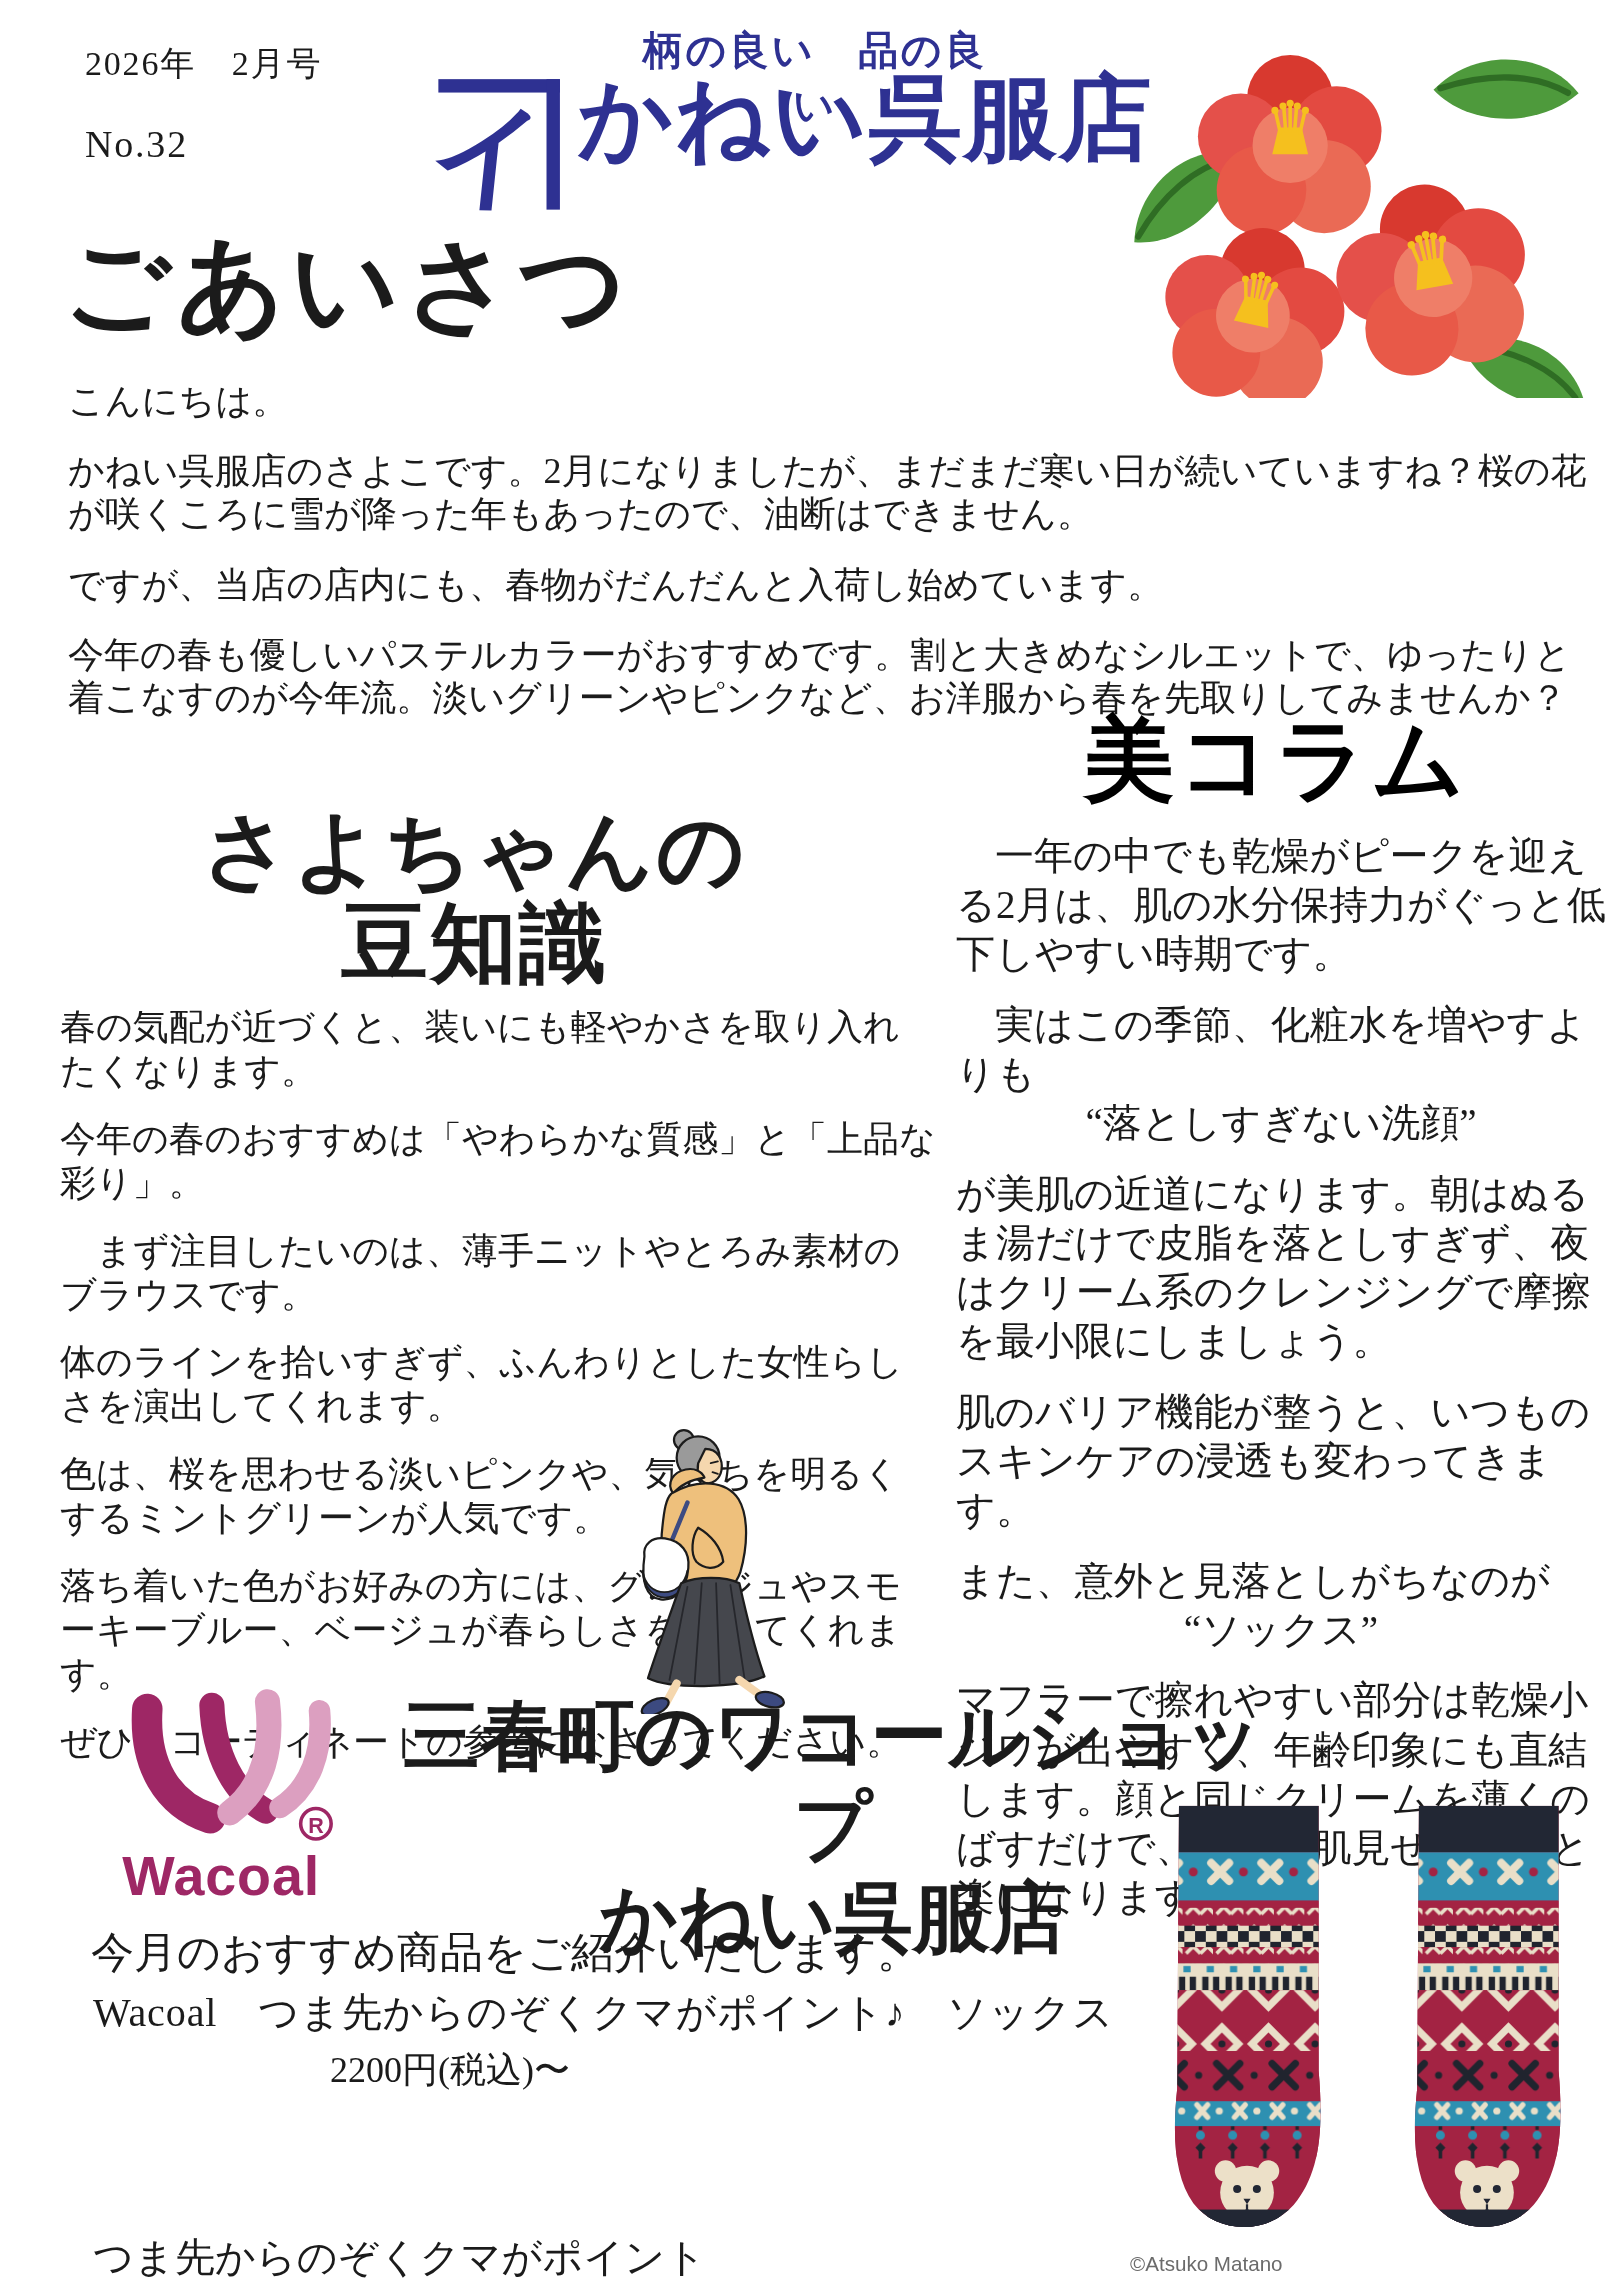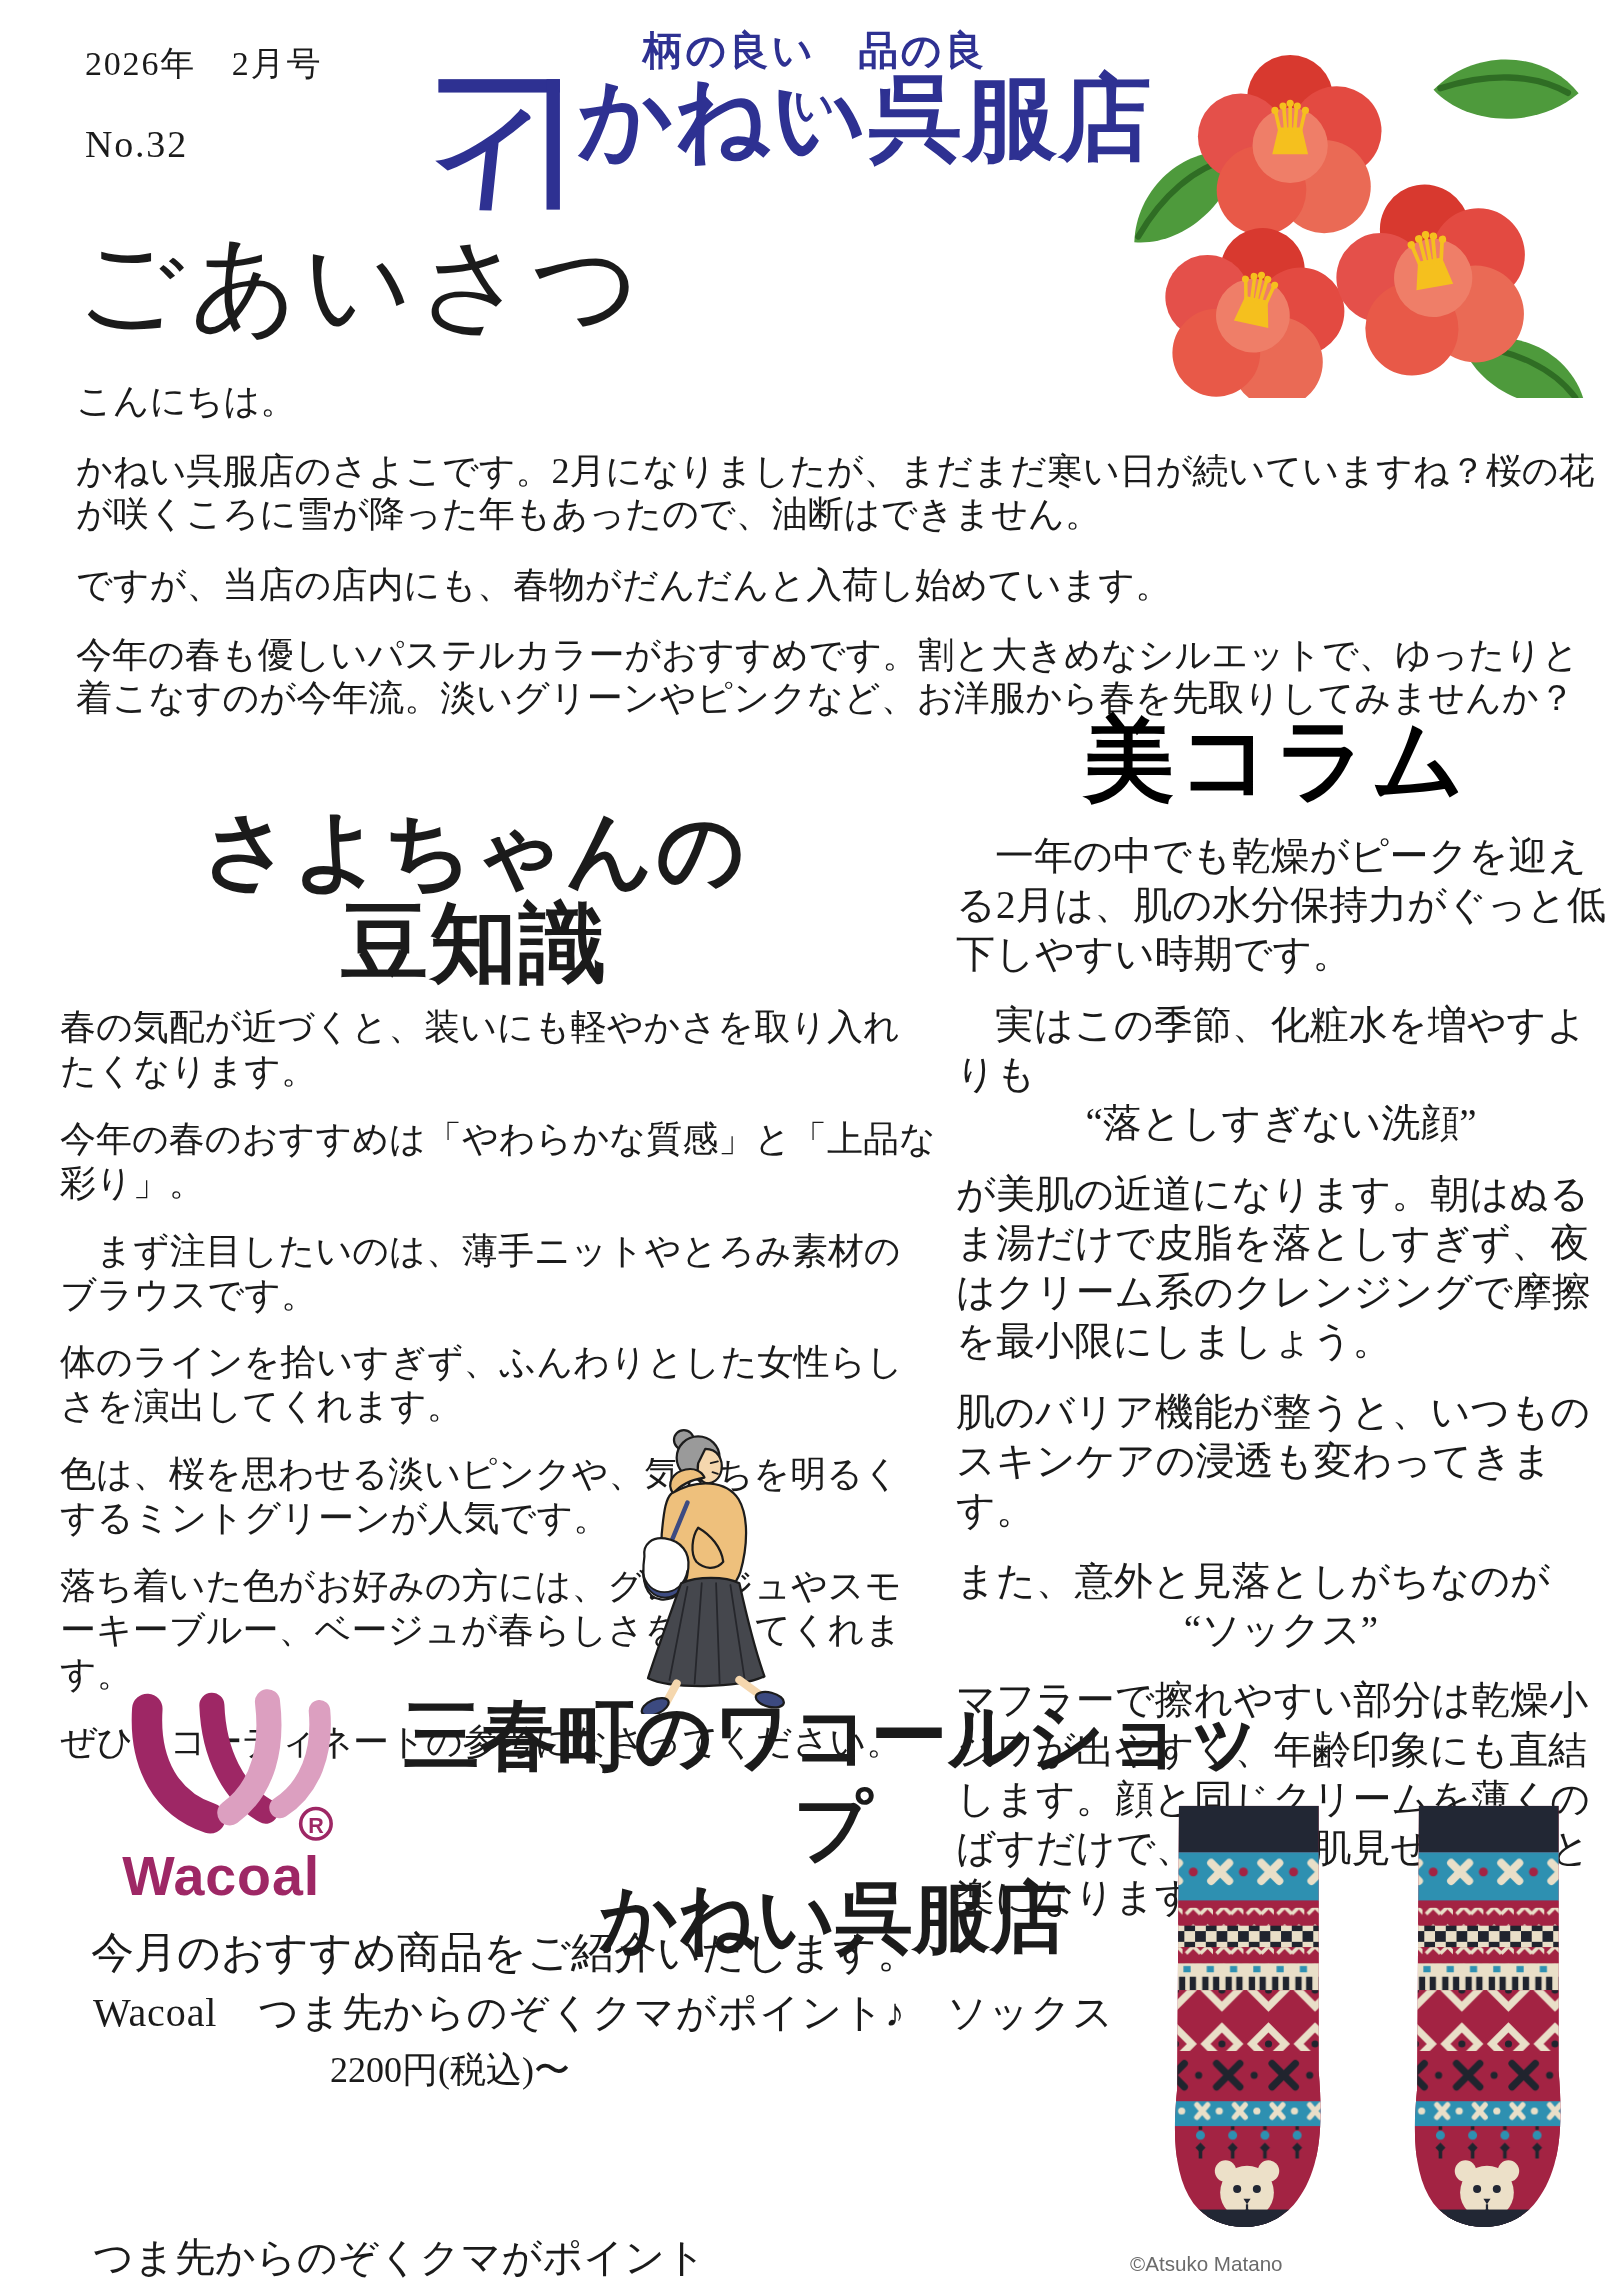--- a/index.html
+++ b/index.html
@@ -10,23 +10,23 @@
   .abs{position:absolute;}
   
   .issue{left:85px;top:41px;font-size:34px;letter-spacing:1.8px;}
   .issue-no{left:85px;top:122px;font-size:38px;letter-spacing:1.8px;}
   .tagline{left:627px;top:23px;width:376px;font-size:40px;font-weight:bold;color:#2e3192;
            letter-spacing:2.7px;text-align:center;}
   .shopname{left:578px;top:72px;font-size:93px;font-weight:bold;color:#2e3192;letter-spacing:1.8px;line-height:1;}
   .kanei-mark{left:433px;top:72px;}
   .camellia{left:1118px;top:10.7px;}
   
-  .greet-title{left:76px;top:231px;font-size:106px;font-weight:normal;letter-spacing:5.4px;line-height:1;text-align:center;}
+  .greet-title{left:63px;top:231px;font-size:106px;font-weight:bold;letter-spacing:5.4px;line-height:1;text-align:center;}
   .greet-body{left:68px;top:380px;width:1533px;font-size:36px;line-height:1.2;}
-  .greet-body p{margin:0 0 27px 8px;}
+  .greet-body p{margin:0 0 27px 0;}
   
   .tips-title{left:67px;top:804px;width:815px;text-align:center;font-weight:bold;
               font-size:87px;line-height:1.07;letter-spacing:1.8px;}
   .tips-body{left:60px;top:1005px;width:876px;font-size:36px;line-height:1.22;}
   .tips-body p{margin:0 0 24px 0;}
   .woman{left:562px;top:1422px;}
   
   .beauty-title{left:967px;top:715px;width:618px;text-align:center;font-weight:bold;
                 font-size:91px;letter-spacing:3.6px;color:#000000;line-height:1;}
   .beauty-body{left:956px;top:831px;width:650px;font-size:39px;line-height:1.26;}

